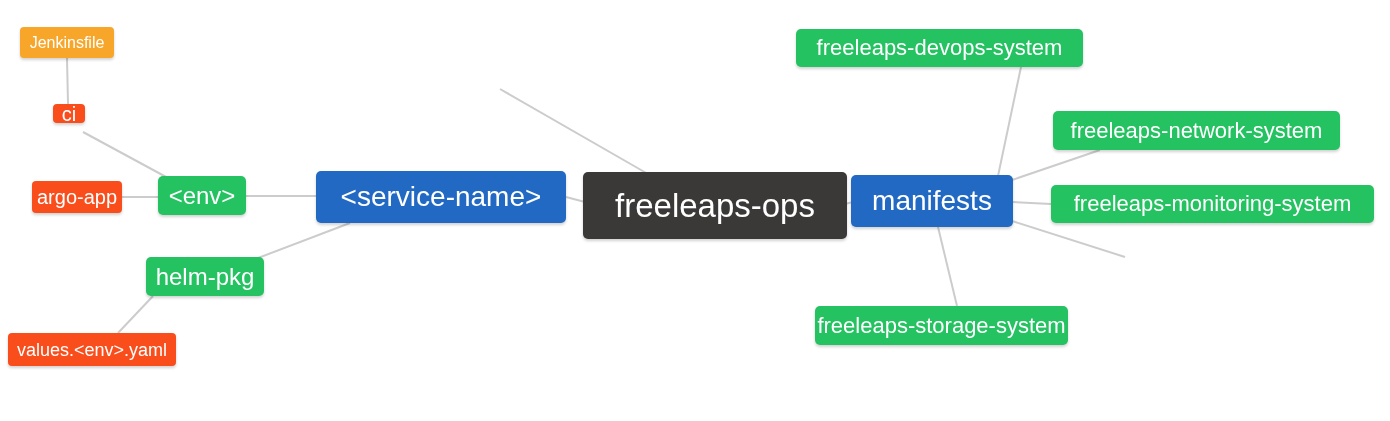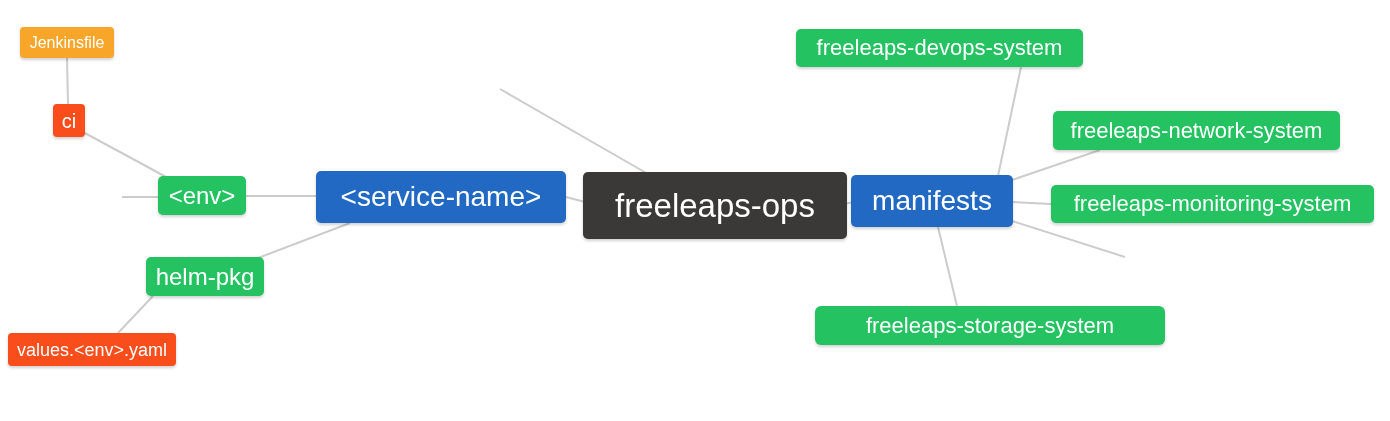--- a/index.html
+++ b/index.html
@@ -40,34 +40,34 @@
     line-height: 1;
   }
   .lvl-root { background: var(--root-bg, #3b3838); }
   .lvl-1    { background: var(--primary-bg, #2269c4); }
   .lvl-2    { background: var(--secondary-bg, #25c262); }
   .lvl-3    { background: var(--tertiary-bg, #fa4d1c); }
   .lvl-4    { background: var(--quaternary-bg, #f8a62a); }
 
   
   .n-jenkinsfile { left: 20px;  top: 27px;  width: 94px;  height: 31px; font-size: 16px; border-radius: 4px; }
-  .n-ci          { left: 53px;  top: 104px; width: 32px;  height: 33px; font-size: 20px; border-radius: 4px; }
+  .n-ci          { left: 53px;  top: 104px; width: 32px;  height: 19px; font-size: 20px; border-radius: 4px; }
   .n-argo-app    { left: 32px;  top: 181px; width: 90px;  height: 32px; font-size: 20px; border-radius: 4px; }
   .n-env         { left: 158px; top: 176px; width: 88px;  height: 39px; font-size: 24px; }
   .n-helm-pkg    { left: 146px; top: 257px; width: 118px; height: 39px; font-size: 24px; }
   .n-values      { left: 8px;   top: 333px; width: 168px; height: 33px; font-size: 18px; border-radius: 4px; }
   .n-fcp         { left: 314px; top: 36px;  width: 277px; height: 53px; font-size: 28px; }
   .n-service     { left: 316px; top: 171px; width: 250px; height: 52px; font-size: 28px; }
   .n-root        { left: 583px; top: 172px; width: 264px; height: 67px; font-size: 33px; }
   .n-manifests   { left: 851px; top: 175px; width: 162px; height: 52px; font-size: 28px; }
   .n-devops      { left: 796px; top: 29px;  width: 287px; height: 38px; font-size: 22px; }
   .n-network     { left: 1053px;top: 111px; width: 287px; height: 39px; font-size: 22px; }
   .n-monitoring  { left: 1051px;top: 185px; width: 323px; height: 38px; font-size: 22px; }
   .n-controls    { left: 1059px;top: 256px; width: 295px; height: 40px; font-size: 22px; }
-  .n-storage     { left: 815px; top: 306px; width: 350px; height: 39px; font-size: 22px; border-radius: 6px; }
+  .n-storage     { left: 815px; top: 306px; width: 253px; height: 39px; font-size: 22px; }
 </style>
 </head>
 <body>
 
 <div id="canvas">
 
   <svg class="edges" viewBox="0 0 1390 421">
     <line x1="67" y1="58" x2="68" y2="104"></line>
     <line x1="83" y1="132" x2="168" y2="178"></line>
     <line x1="122" y1="197" x2="158" y2="197"></line>
@@ -79,20 +79,21 @@
     <line x1="845" y1="204" x2="853" y2="202"></line>
     <line x1="998" y1="176" x2="1021" y2="67"></line>
     <line x1="1012" y1="180" x2="1100" y2="150"></line>
     <line x1="1012" y1="202" x2="1051" y2="204"></line>
     <line x1="1012" y1="221" x2="1125" y2="257"></line>
     <line x1="938" y1="227" x2="957" y2="306"></line>
   </svg>
 
   <div class="node lvl-4 n-jenkinsfile">Jenkinsfile</div>
   <div class="node lvl-3 n-ci">ci</div>
+  <div class="node lvl-3 n-argo-app">argo-app</div>
   <div class="node lvl-2 n-env">&lt;env&gt;</div>
   <div class="node lvl-2 n-helm-pkg">helm-pkg</div>
   <div class="node lvl-3 n-values">values.&lt;env&gt;.yaml</div>
   <div class="node lvl-1 n-service">&lt;service-name&gt;</div>
   <div class="node lvl-root n-root">freeleaps-ops</div>
   <div class="node lvl-1 n-manifests">manifests</div>
   <div class="node lvl-2 n-devops">freeleaps-devops-system</div>
   <div class="node lvl-2 n-network">freeleaps-network-system</div>
   <div class="node lvl-2 n-monitoring">freeleaps-monitoring-system</div>
   <div class="node lvl-2 n-storage">freeleaps-storage-system</div>

